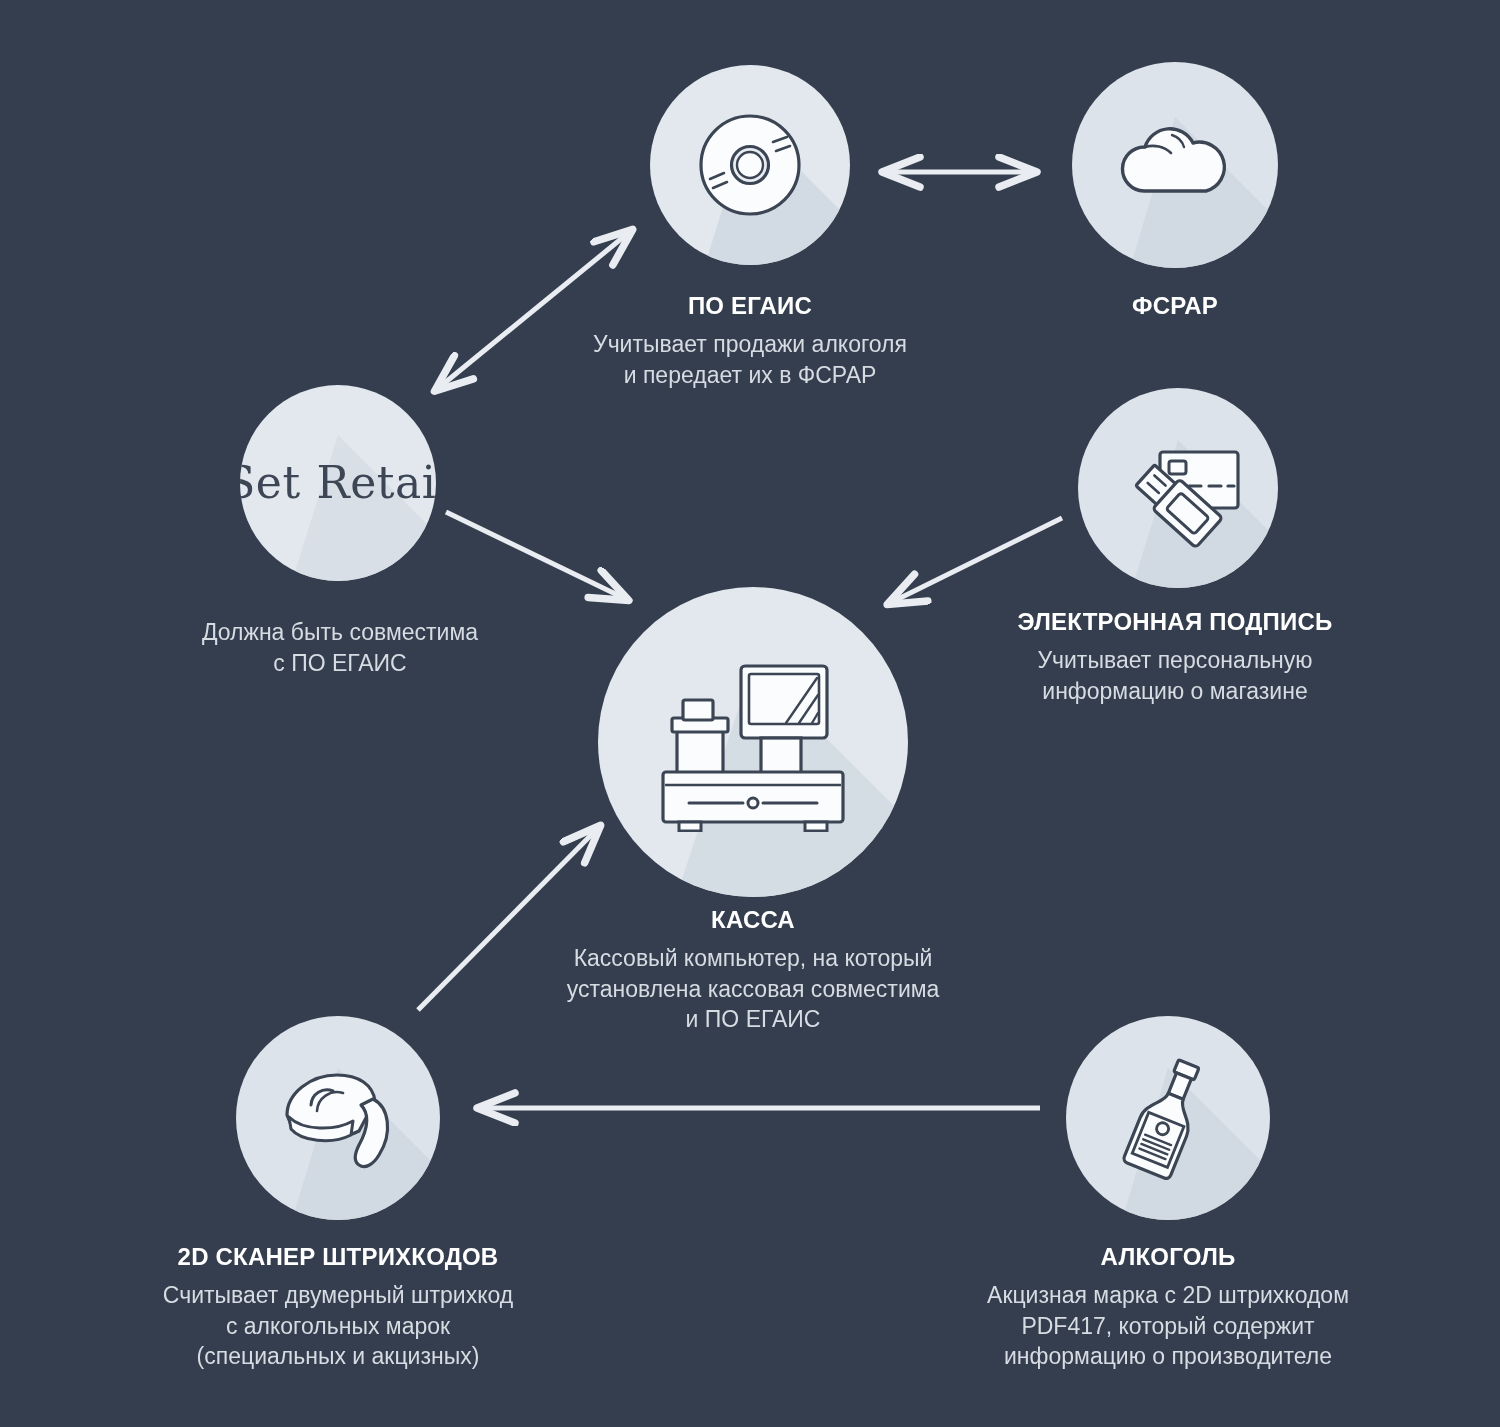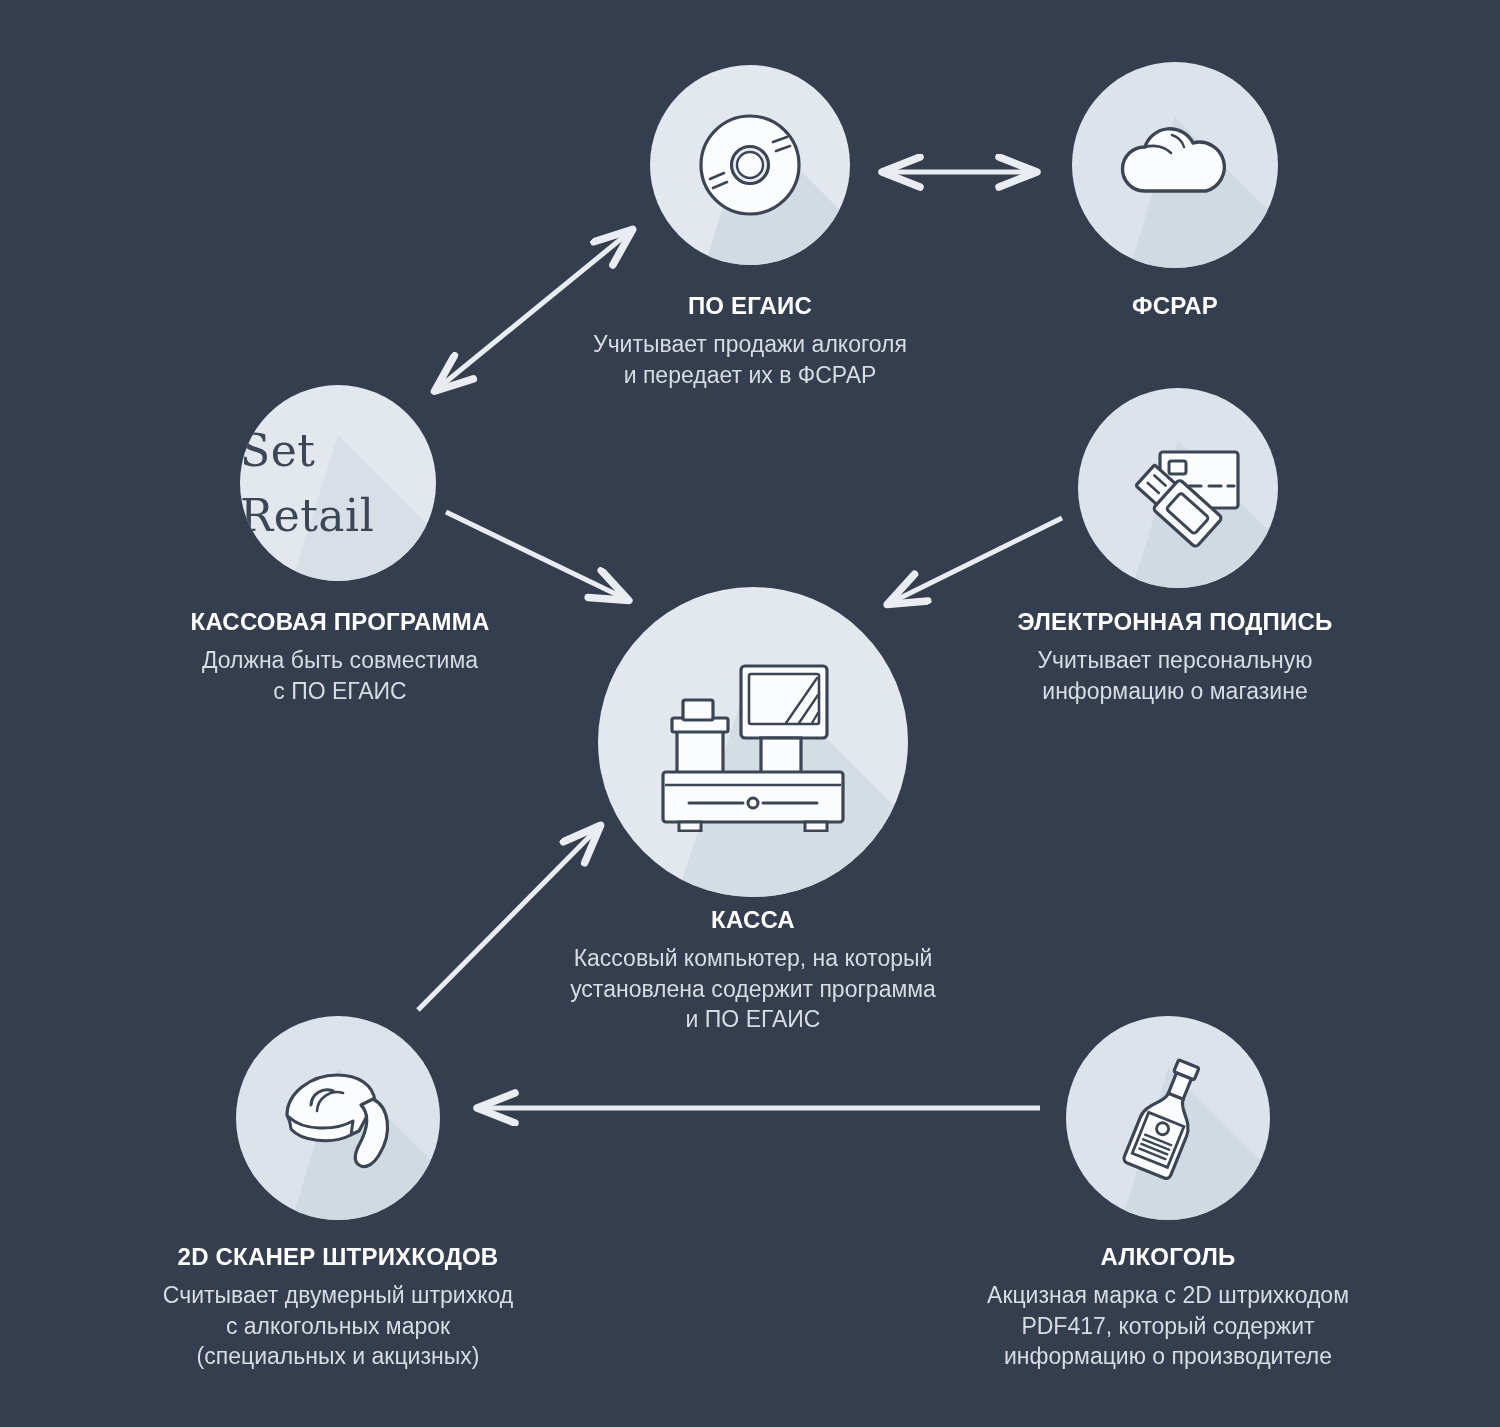--- a/index.html
+++ b/index.html
@@ -64,21 +64,22 @@
 
   
   .t-28 { font-size: 24px; }
   .d-22 { font-size: 23px; }
 
   
   .setretail {
     position: absolute;
     left: 0; top: 0; right: 0; bottom: 0;
     display: flex;
-    flex-direction: column;
+    flex-direction: row;
+    align-items: center;
     justify-content: center;
     font-family: "DejaVu Serif", serif;
     font-size: 44px;
     line-height: 1.12;
     color: #3c4654;
     letter-spacing: 0.5px;
     gap: 16px;
   }
   .setretail span { display: block; }
 
@@ -167,21 +168,20 @@
     <svg class="long-shadow" viewBox="0 0 196 196">
       <path d="M98,50 L196,148 L196,196 L52,196 Z" fill="#d5dce4" opacity="0.75"></path>
     </svg>
     <div class="setretail">
       <span>Set</span>
       <span>Retail</span>
     </div>
   </div>
 
   <div class="label-block" style="left:50px; top:608px; width:580px;">
-    <div class="label-title t-28">КАССОВАЯ ПРОГРАММА</div>
     <div class="label-desc d-22">
       <div>Должна быть совместима</div>
       <div>с ПО ЕГАИС</div>
     </div>
   </div>
 
   <div class="node-circle tint" style="left:1078px; top:388px; width:200px; height:200px;">
     <svg class="long-shadow" viewBox="0 0 200 200">
       <path d="M100,52 L200,152 L200,200 L54,200 Z" fill="#cfd7e0" opacity="0.85"></path>
     </svg>
@@ -250,21 +250,21 @@
         <rect x="26" y="170" width="22" height="9" fill="#fbfcfd" stroke="#3b4554" stroke-width="3"></rect>
         <rect x="152" y="170" width="22" height="9" fill="#fbfcfd" stroke="#3b4554" stroke-width="3"></rect>
       </svg>
     </div>
   </div>
 
   <div class="label-block" style="left:403px; top:906px; width:700px;">
     <div class="label-title t-28">КАССА</div>
     <div class="label-desc d-22">
       <div>Кассовый компьютер, на который</div>
-      <div>установлена содержит программа</div>
+      <div>установлена кассовая совместима</div>
       <div>и ПО ЕГАИС</div>
     </div>
   </div>
 
   <div class="node-circle tint" style="left:236px; top:1016px; width:204px; height:204px;">
     <svg class="long-shadow" viewBox="0 0 204 204">
       <path d="M102,52 L204,154 L204,204 L56,204 Z" fill="#cfd7e0" opacity="0.85"></path>
     </svg>
     <div class="icon-wrap">
       <svg width="130" height="118" viewBox="0 0 130 118">

